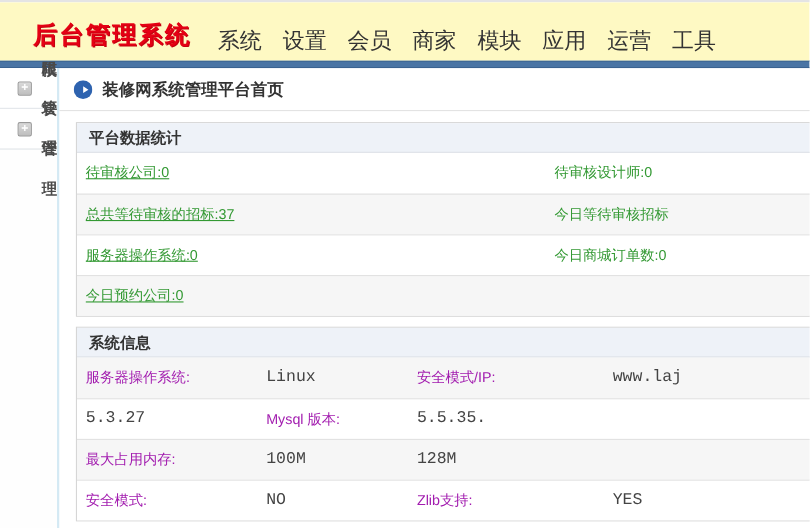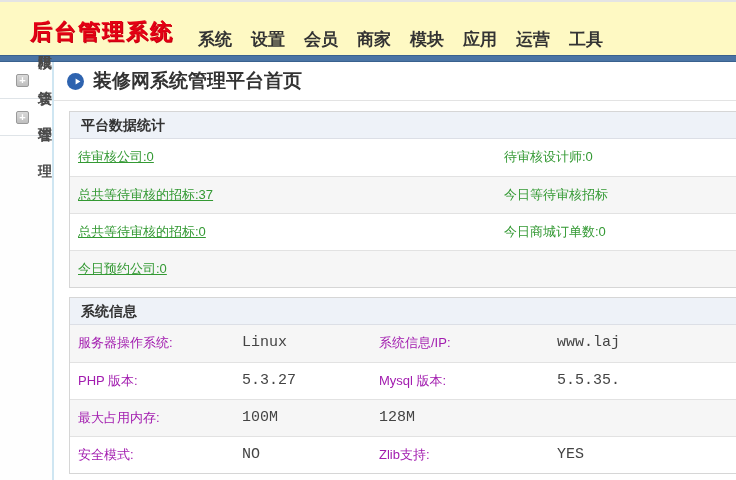--- a/index.html
+++ b/index.html
@@ -17,21 +17,21 @@
     position: absolute; left: 30px; top: 15px;
     font-size: 22px; font-weight: bold; letter-spacing: 2px;
     color: #e50014; text-shadow: 1px 1px 0 #c40010;
     cursor: default;
   }
   .nav {
     position: absolute; left: 198px; bottom: 4px;
     display: flex; gap: 19px;
   }
   .nav-item {
-    font-size: 17px; font-weight: bold; color: #333; cursor: pointer;
+    font-size: 20px; font-weight: normal; color: #333; cursor: pointer;
     white-space: nowrap;
   }
   .nav-border {
     height: 7px; background: #4a74a4;
     border-top: 1px solid #39618e; border-bottom: 1px solid #39618e;
   }
 
   
   .main { display: flex; height: 418px; }
 
@@ -55,21 +55,21 @@
     border-left: 1px solid #cfe6f2; border-right: 1px solid #cfe6f2;
   }
 
   .content { flex: 1 1 auto; background: #fff; }
 
   .titlebar {
     height: 39px; border-bottom: 1px solid #e3e3e3;
     display: flex; align-items: center; padding-left: 13px;
   }
   .arrow-icon { width: 17px; height: 17px; margin-right: 9px; flex: 0 0 auto; }
-  .page-title { font-size: 19px; font-weight: bold; color: #333; }
+  .page-title { font-size: 15px; font-weight: bold; color: #333; }
 
   .content-body { padding: 10px 0 0 15px; }
 
   .panel {
     width: 790px; border: 1px solid #d6d6d6; background: #fff;
   }
   .panel + .panel { margin-top: 9px; }
   .panel-header {
     height: 27px; line-height: 26px; padding-left: 11px;
     background: #eef2f8; border-bottom: 1px solid #dcdfe6;
@@ -142,39 +142,38 @@
         <div class="panel-header">平台数据统计</div>
         <div class="p-row stat-row row-white">
           <span class="stat-left">待审核公司:0</span>
           <span class="stat-right">待审核设计师:0</span>
         </div>
         <div class="p-row stat-row row-gray">
           <span class="stat-left">总共等待审核的招标:37</span>
           <span class="stat-right">今日等待审核招标</span>
         </div>
         <div class="p-row stat-row row-white">
-          <span class="stat-left">总共等待审核的招标:0</span>
+          <span class="stat-left">服务器操作系统:0</span>
           <span class="stat-right">今日商城订单数:0</span>
         </div>
         <div class="p-row stat-row row-gray">
           <span class="stat-left">今日预约公司:0</span>
           <span class="stat-right"></span>
         </div>
       </div>
 
       <div class="panel">
         <div class="panel-header">系统信息</div>
         <div class="p-row sys-row row-gray">
           <span class="sys-label">服务器操作系统:</span>
           <span class="sys-value">Linux</span>
-          <span class="sys-label">系统信息/IP:</span>
+          <span class="sys-label">安全模式/IP:</span>
           <span class="sys-value">www.laj</span>
         </div>
         <div class="p-row sys-row row-white">
-          <span class="sys-label">PHP 版本:</span>
           <span class="sys-value">5.3.27</span>
           <span class="sys-label">Mysql 版本:</span>
           <span class="sys-value">5.5.35.</span>
         </div>
         <div class="p-row sys-row row-gray">
           <span class="sys-label">最大占用内存:</span>
           <span class="sys-value">100M</span>
           <span class="sys-value">128M</span>
         </div>
         <div class="p-row sys-row row-white">

